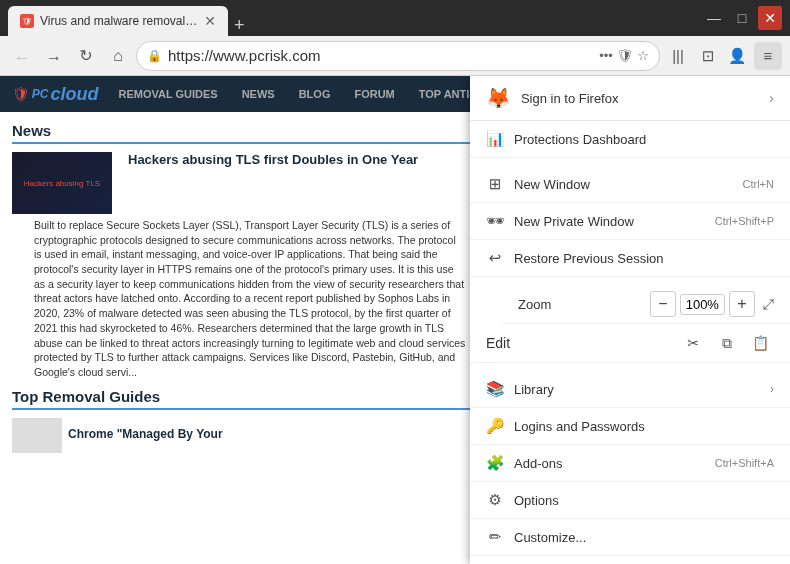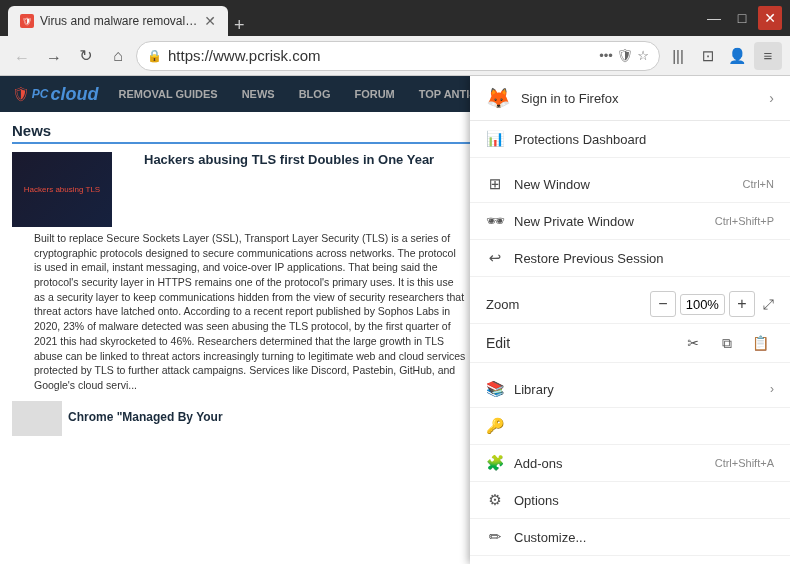--- a/index.html
+++ b/index.html
@@ -155,24 +155,24 @@
     }
     .section-title {
       font-size: 15px;
       font-weight: bold;
       color: #1a2b3c;
       margin-bottom: 8px;
       border-bottom: 2px solid #4a90d9;
       padding-bottom: 3px;
     }
     .news-thumb {
-      width: 100px; height: 75px;
+      width: 100px; height: 62px;
       background: #333;
       float: left;
-      margin-right: 24px;
+      margin-right: 8px;
       flex-shrink: 0;
     }
     .news-thumb-hackers {
       background: linear-gradient(135deg, #1a1a2e 0%, #16213e 100%);
       display: flex; align-items: center; justify-content: center;
       color: #e74c3c; font-size: 8px; text-align: center;
       padding: 4px;
     }
     .big-article-title {
       font-size: 13px;
@@ -257,20 +257,21 @@
     .menu-item-shortcut { font-size: 11px; color: #888; }
     .menu-chevron-right { color: #888; font-size: 12px; }
 
     .menu-divider { height: 1px; background: #e0e0e0; margin: 4px 0; }
 
     .zoom-row {
       display: flex;
       align-items: center;
       padding: 6px 16px;
       border-bottom: 1px solid #f0f0f0;
+      margin-left: 32px;
     }
     .zoom-label { font-size: 13px; color: #333; flex: 1; }
     .zoom-controls { display: flex; align-items: center; gap: 4px; }
     .zoom-btn {
       width: 26px; height: 26px;
       border: 1px solid #ccc;
       background: white;
       border-radius: 3px;
       cursor: pointer;
       font-size: 16px;
@@ -411,20 +412,21 @@
                 <div class="more-article-title">Cring Ransomware seen exploiting VPN Vulnerabilities</div>
                 <div class="more-article-text">The recent Exchange Server vulnerability and ne...</div>
               </div>
             </div>
           </div>
         </div>
       </div>
 
       <div class="bottom-sections">
         <div class="removal-section">
+          <div class="section-title">Top Removal Guides</div>
           <div style="display:flex; gap:6px; align-items:center;">
             <div style="width:50px;height:35px;background:#ddd;flex-shrink:0;"></div>
             <div class="more-article-title">Chrome "Managed By Your</div>
           </div>
         </div>
         <div class="viral-section">
           <div class="section-title">Vir</div>
         </div>
       </div>
     </div>
@@ -501,20 +503,21 @@
       <div class="menu-item-left">
         <span class="menu-item-icon">📚</span>
         <span class="menu-item-label">Library</span>
       </div>
       <span class="menu-chevron-right">›</span>
     </div>
 
     <div class="menu-item">
       <div class="menu-item-left">
         <span class="menu-item-icon">🔑</span>
+        <span class="menu-item-label">Logins and Passwords</span>
       </div>
     </div>
 
     <div class="menu-item">
       <div class="menu-item-left">
         <span class="menu-item-icon">🧩</span>
         <span class="menu-item-label">Add-ons</span>
       </div>
       <span class="menu-item-shortcut">Ctrl+Shift+A</span>
     </div>

